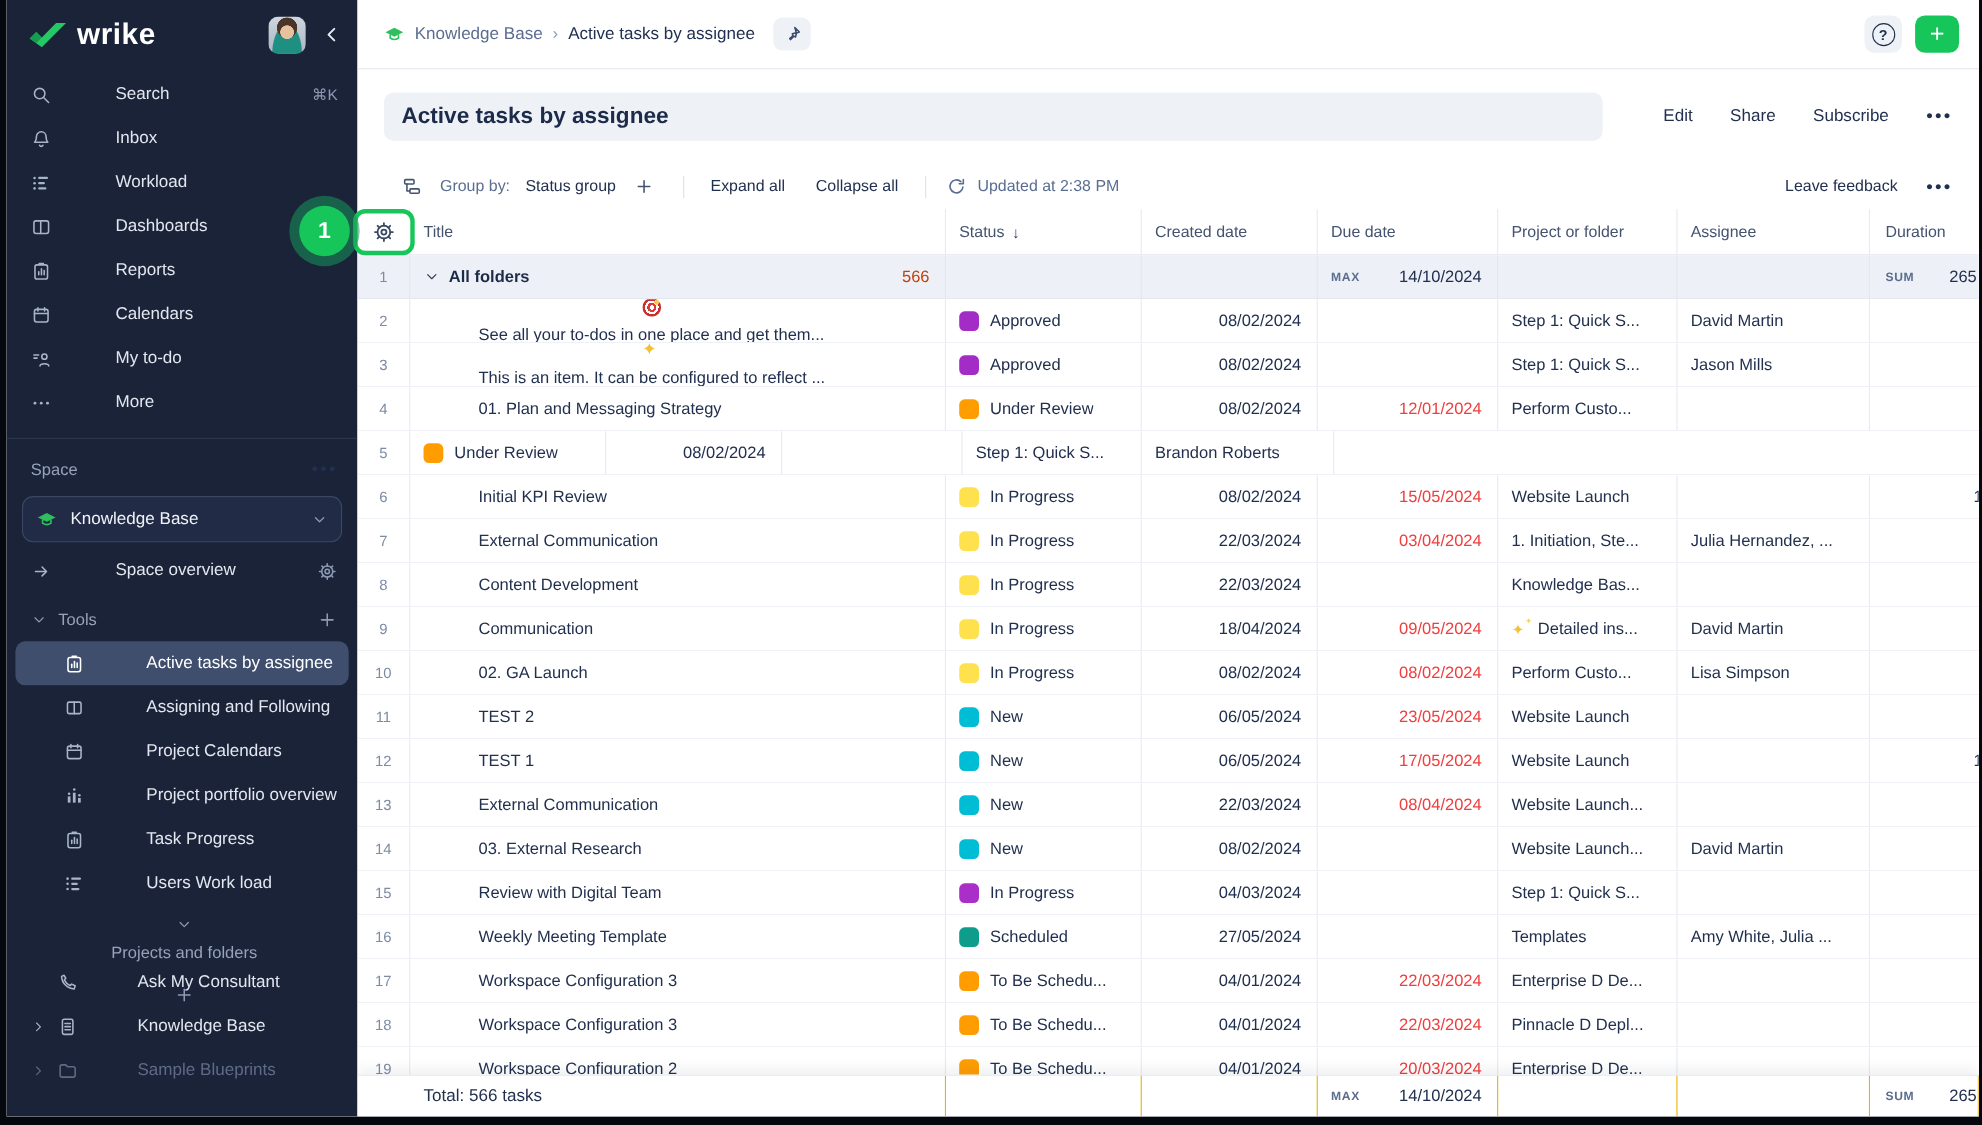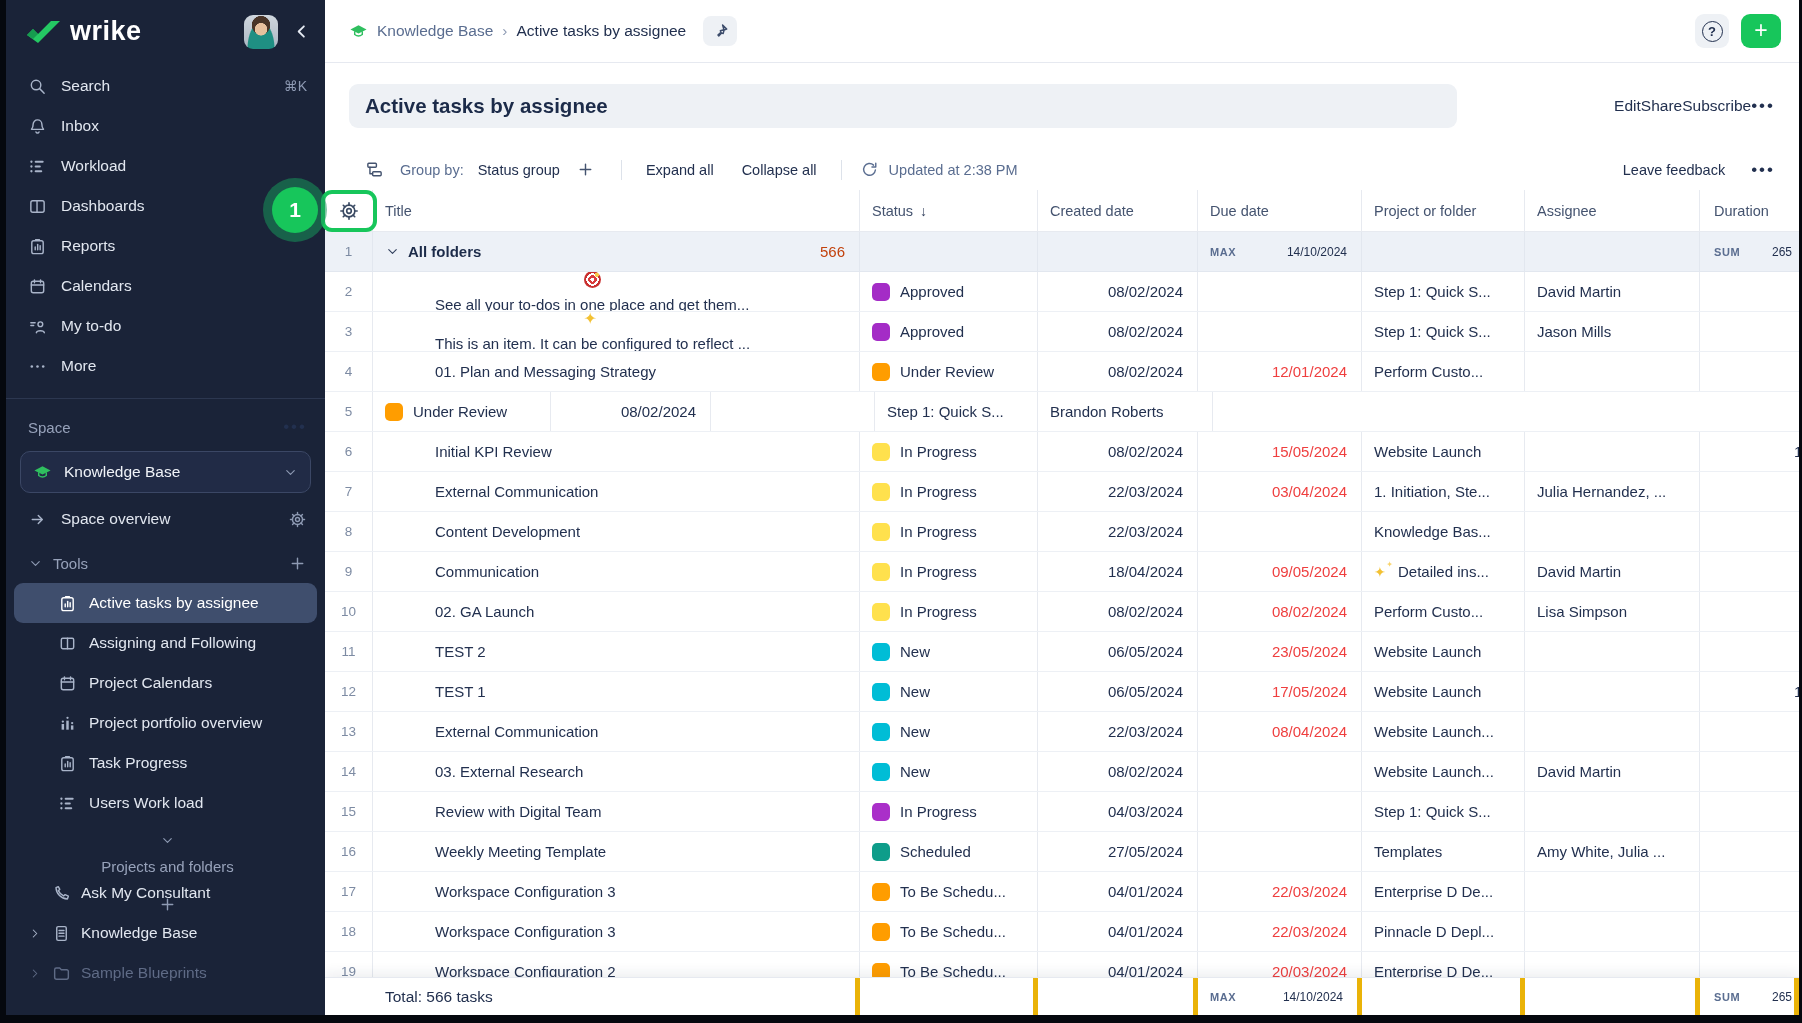--- a/index.html
+++ b/index.html
@@ -14,21 +14,21 @@
   .logo-text{color:#fff;font-size:27px;font-weight:bold;letter-spacing:.5px;}
   .avatar{width:34px;height:34px;border-radius:9px;margin-right:14px;
     background:
       radial-gradient(circle at 50% 42%, #e8c19e 0 6px, rgba(0,0,0,0) 6.5px),
       radial-gradient(circle at 50% 30%, #4a3528 0 9px, rgba(0,0,0,0) 9.5px),
       radial-gradient(ellipse at 50% 100%, #1f8f83 0 13px, rgba(0,0,0,0) 14px),
       linear-gradient(#cfd6de,#aab6c2);}
   .collapse-btn{color:#e6ebf3;display:flex;align-items:center;cursor:pointer;}
   .side-item{display:flex;align-items:center;gap:14px;height:40px;padding:0 18px 0 22px;font-size:15.5px;color:#e2e7f0;cursor:pointer;}
   .side-item .icn{color:#a9b4c9;}
-  .side-label{flex:1;white-space:nowrap;}
+  .side-label{flex:1;white-space:nowrap;margin-left:44px;}
   .side-shortcut{color:#8e9ab3;font-size:14px;}
   .sb-divider{height:1px;background:#2c3750;margin:12px 0 0 0;}
   .sb-section{display:flex;align-items:center;gap:10px;height:44px;padding:0 18px 0 22px;color:#97a2ba;font-size:15px;margin-top:6px;}
   .sb-section .grow{flex:1;}
   .sb-section .icn{color:#8e9ab3;}
   .space-pill{display:flex;align-items:center;gap:12px;margin:2px 14px 6px 14px;height:42px;border:1px solid #3b4765;background:#212b46;border-radius:10px;padding:0 12px;font-size:15.5px;color:#f0f3f8;cursor:pointer;}
   .space-pill .grow{flex:1;}
   .side-item.sub{padding-left:52px;gap:12px;}
   .side-item.selected{background:#3f4e6d;border-radius:9px;margin:0 8px;padding-left:44px;color:#fff;}
   .side-item.selected .icn{color:#fff;}
@@ -47,21 +47,21 @@
   .crumb-sep{color:#8e9bb4;}
   .crumb-page{color:#22304f;}
   .pin-btn{margin-left:8px;width:34px;height:30px;border-radius:8px;background:#eef1f5;display:flex;align-items:center;justify-content:center;color:#3c4c6b;cursor:pointer;}
   .topbar .grow{flex:1;}
   .help-btn{width:34px;height:34px;border-radius:9px;background:#eef1f5;color:#22304f;display:flex;align-items:center;justify-content:center;font-size:17px;cursor:pointer;margin-right:12px;border:none;}
   .help-btn .q{border:1.6px solid #22304f;border-radius:50%;width:21px;height:21px;display:flex;align-items:center;justify-content:center;font-size:13px;font-weight:bold;}
   .add-btn{width:40px;height:34px;border-radius:9px;background:#17c65b;color:#fff;font-size:23px;display:flex;align-items:center;justify-content:center;cursor:pointer;border:none;line-height:0;padding-bottom:3px;}
 
   .titlebar{height:86px;display:flex;align-items:center;padding:0 24px;}
   .title-input{width:1108px;height:44px;background:#eef1f5;border-radius:9px;display:flex;align-items:center;padding:0 16px;font-size:20.5px;font-weight:bold;color:#1c2b49;}
-  .title-actions{flex:1;display:flex;align-items:center;justify-content:flex-end;font-size:15.5px;color:#22304f;}
+  .title-actions{flex:1;display:flex;align-items:center;justify-content:flex-end;gap:34px;font-size:15.5px;color:#22304f;}
   .title-actions .act{cursor:pointer;}
   .dots{color:#22304f;font-size:17px;letter-spacing:2px;cursor:pointer;}
 
   .toolbar{height:41px;display:flex;align-items:center;padding:0 24px 0 40px;font-size:14.5px;color:#22304f;}
   .toolbar .icn{color:#44536f;}
   .tb-label{color:#5a6d90;margin:0 14px 0 16px;}
   .tb-value{color:#22304f;cursor:pointer;}
   .tb-plus{margin:0 16px;color:#44536f;cursor:pointer;}
   .tb-div{width:1px;height:20px;background:#dde2ea;margin:0 10px;}
   .tb-btn{margin:0 14px;cursor:pointer;}
@@ -84,21 +84,21 @@
   .thead{height:42px;border-bottom:1px solid #e7eaf0;font-size:14.5px;color:#44536f;background:#fff;position:relative;z-index:2;}
   .thead .c{align-items:center;}
   .sort-arrow{margin-left:6px;font-size:14px;color:#33415e;}
   .row{height:40px;border-bottom:1px solid #edf0f5;font-size:15px;color:#22304f;background:#fff;}
   .grouprow{height:40px;background:#edf1f7;border-bottom:1px solid #e2e7ef;font-size:15px;}
   .grouprow .c{border-right:1px solid #e2e7ef;}
   .grouprow .c-duration{border-right:none;}
   .g-title{font-weight:bold;color:#1c2b49;display:flex;align-items:center;gap:8px;flex:1;}
   .g-count{color:#c2410c;font-weight:normal;padding-right:14px;}
   .agg-label{font-size:11px;font-weight:bold;letter-spacing:.6px;color:#5a6d90;margin-right:10px;}
-  .agg-value{color:#22304f;font-size:12px;}
+  .agg-value{color:#22304f;font-size:15px;}
   .c-due .agg-wrap{display:flex;align-items:center;width:100%;padding-left:12px;}
   .agg-wrap .agg-value{margin-left:auto;}
   .sum-abs{position:absolute;left:72px;white-space:nowrap;}
   .task-title{padding-left:50px;display:flex;align-items:center;gap:8px;white-space:nowrap;overflow:hidden;flex-direction:column;}
   .chip{width:18px;height:18px;border-radius:5px;flex:0 0 auto;}
   .date{white-space:nowrap;}
   .overdue{color:#ef3e3e;}
   .cell-text{white-space:nowrap;overflow:hidden;}
   .dur-sliver{position:absolute;right:0;top:0;bottom:0;width:5px;overflow:hidden;display:flex;align-items:center;font-size:15px;color:#22304f;}
 
@@ -107,21 +107,21 @@
     background:
       radial-gradient(circle at 76% 22%, #f7c948 0 2px, rgba(0,0,0,0) 2.4px),
       radial-gradient(circle, #fff 0 2px, #d93b3b 2px 4.2px, #fff 4.2px 6.2px, #c92f2f 6.2px 8.5px);}
   .sparkle-ic{color:#f3c133;font-size:16px;line-height:1;position:relative;width:18px;flex:0 0 auto;}
   .sparkle-ic::after{content:"✦";position:absolute;font-size:8px;top:-4px;right:-1px;color:#f8d36a;}
   .trend-ic{width:18px;height:16px;background:#edeff2;border-radius:2px;display:inline-flex;align-items:center;justify-content:center;flex:0 0 auto;}
   .trend-ic svg{width:14px;height:12px;}
 
   
   #tfoot{position:absolute;left:0;right:0;bottom:0;height:38px;background:#fff;border-top:1px solid #e6e9f0;box-shadow:0 -5px 12px rgba(25,40,70,.07);display:flex;z-index:3;font-size:15.5px;color:#22304f;}
-  #tfoot .c{border-right:5px solid #eab308;}
+  #tfoot .c{border-right:1px solid #eab308;}
   .total-label{font-weight:normal;}
 
   
   #anno-circle{position:absolute;left:266px;top:187px;width:46px;height:46px;border-radius:50%;background:#17c65b;color:#fff;font-size:21px;font-weight:bold;display:flex;align-items:center;justify-content:center;z-index:9;box-shadow:0 0 0 9px rgba(23,150,90,.55);}
   #anno-gearbox{position:absolute;left:315px;top:190px;width:56px;height:42px;background:#fff;border:4px solid #17c65b;border-radius:11px;display:flex;align-items:center;justify-content:center;color:#3a4a63;z-index:8;}
   #anno-gearbox .icn svg{width:22px;height:22px;}
 </style>
 </head>
 <body>
 

